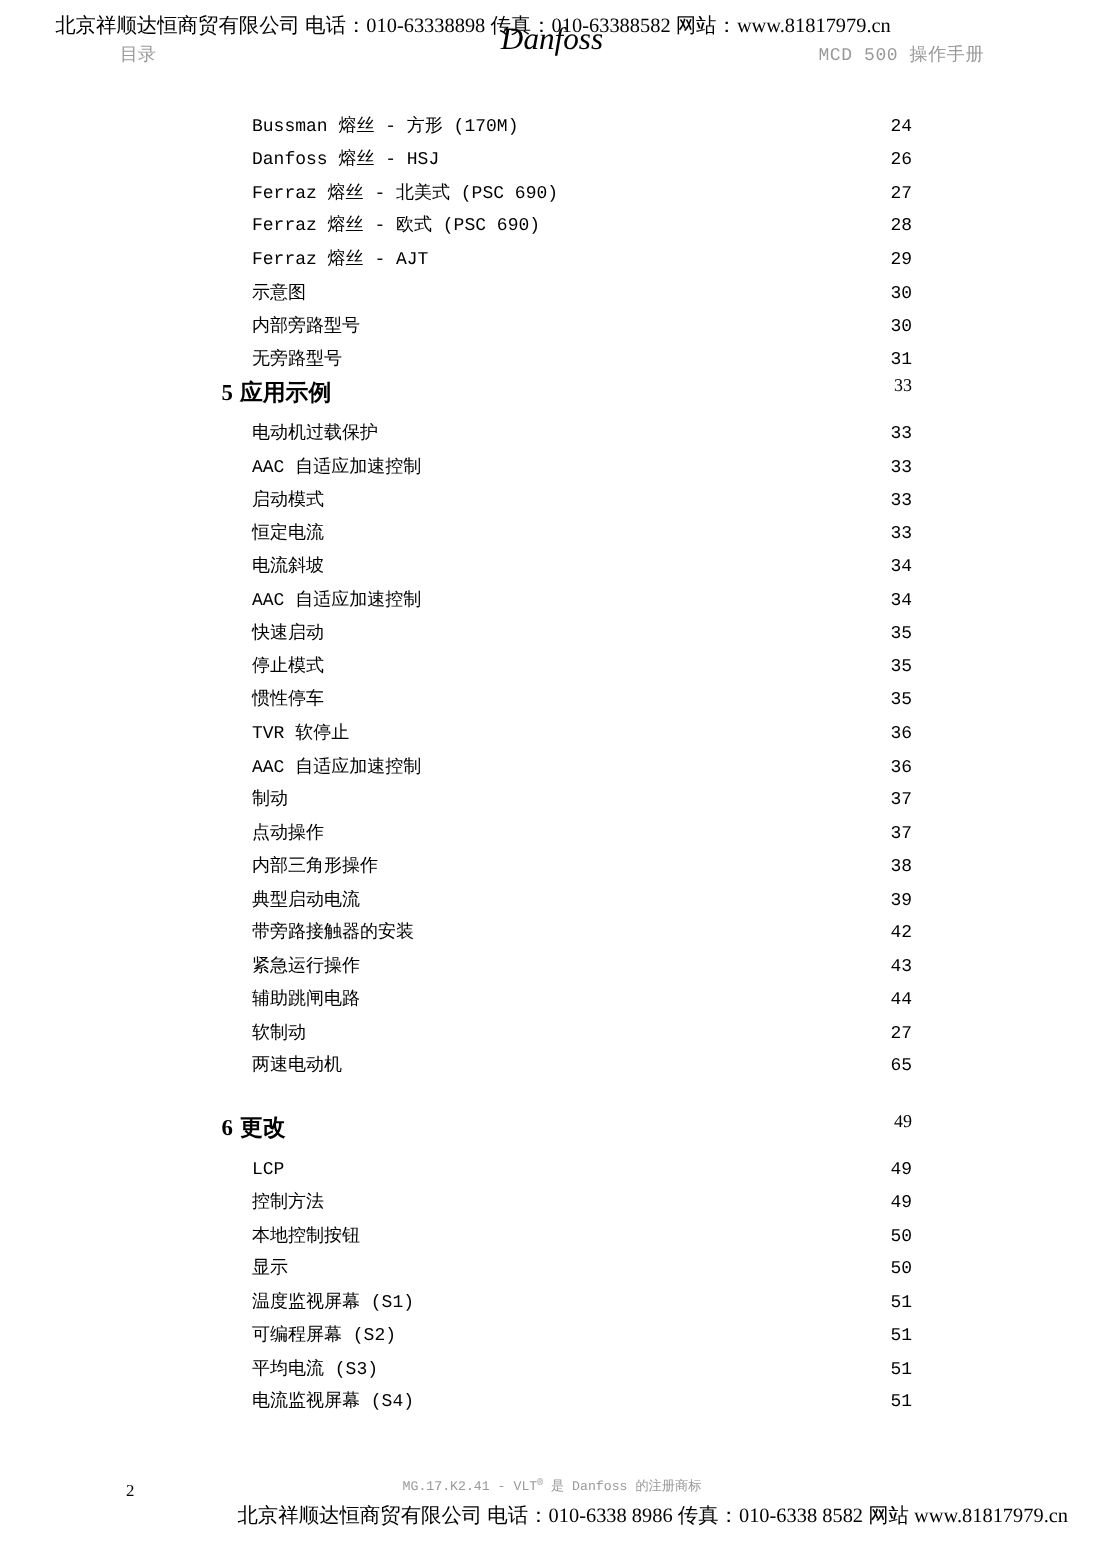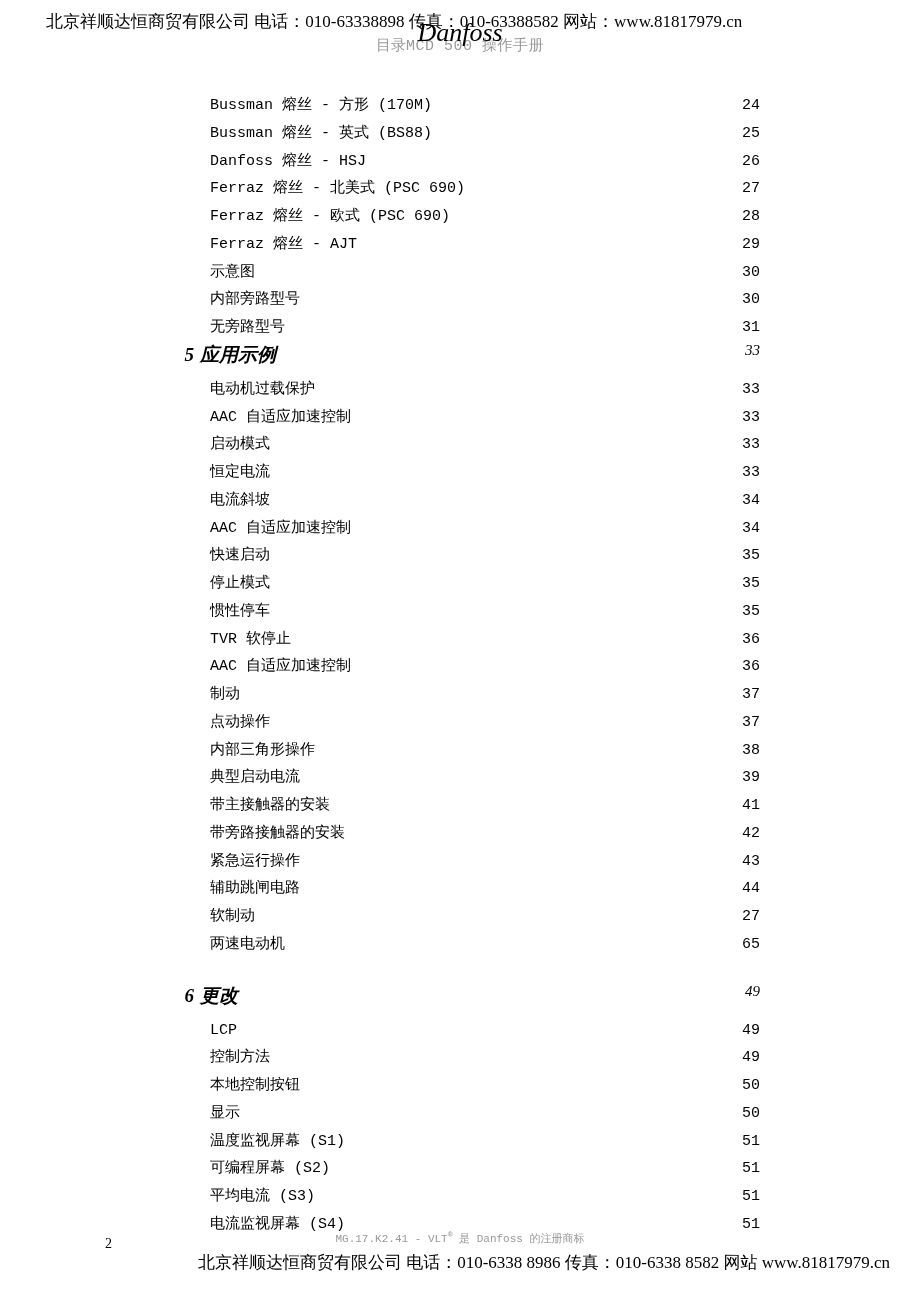--- a/index.html
+++ b/index.html
@@ -19,23 +19,23 @@
       padding: 0 46px;
       font-size: 17px;
       color: #000;
       white-space: nowrap;
     }
     .header-row {
       position: absolute;
       top: 36px;
       left: 0;
       width: 100%;
-      padding: 0 71px;
+      padding: 0 100px;
       display: flex;
-      justify-content: center;
+      justify-content: space-between;
       align-items: center;
       font-size: 15px;
       color: #999;
     }
     .header-left { font-family: "SimSun", serif; }
     .header-right { font-family: "Courier New", monospace; letter-spacing: 0.5px; }
     .logo {
       position: absolute;
       top: 18px;
       left: 50%;
@@ -57,21 +57,20 @@
       margin-top: 24px;
     }
     .section:first-child { margin-top: 0; }
     .section-head {
       display: flex;
       justify-content: space-between;
       font-weight: bold;
       font-size: 19px;
       margin-bottom: 8px;
       margin-left: 0;
-      font-style: italic;
     }
     .section-head .num {
       width: 24px;
       text-align: right;
       margin-right: 6px;
       display: inline-block;
     }
     .section-head .title { flex: 1; }
     .section-head .page { font-size: 15px; font-weight: normal; }
     .entry {
@@ -126,24 +125,20 @@
 <div class="logo">Danfoss</div>
 
 <div class="toc">
 
   <div class="section" style="margin-top:0;" id="initial-block">
       <div class="entry">
         <span class="title">Bussman 熔丝 - 方形 (170M)</span>
         <span class="page">24</span>
       </div>
       <div class="entry">
-        <span class="title">Bussman 熔丝 - 英式 (BS88)</span>
-        <span class="page">25</span>
-      </div>
-      <div class="entry">
         <span class="title">Danfoss 熔丝 - HSJ</span>
         <span class="page">26</span>
       </div>
       <div class="entry">
         <span class="title">Ferraz 熔丝 - 北美式 (PSC 690)</span>
         <span class="page">27</span>
       </div>
       <div class="entry">
         <span class="title">Ferraz 熔丝 - 欧式 (PSC 690)</span>
         <span class="page">28</span>
@@ -224,24 +219,20 @@
           <span class="title">点动操作</span>
           <span class="page">37</span>
         </div>
         <div class="entry">
           <span class="title">内部三角形操作</span>
           <span class="page">38</span>
         </div>
         <div class="entry">
           <span class="title">典型启动电流</span>
           <span class="page">39</span>
-        </div>
-        <div class="entry">
-          <span class="title">带主接触器的安装</span>
-          <span class="page">41</span>
         </div>
         <div class="entry">
           <span class="title">带旁路接触器的安装</span>
           <span class="page">42</span>
         </div>
         <div class="entry">
           <span class="title">紧急运行操作</span>
           <span class="page">43</span>
         </div>
         <div class="entry">

